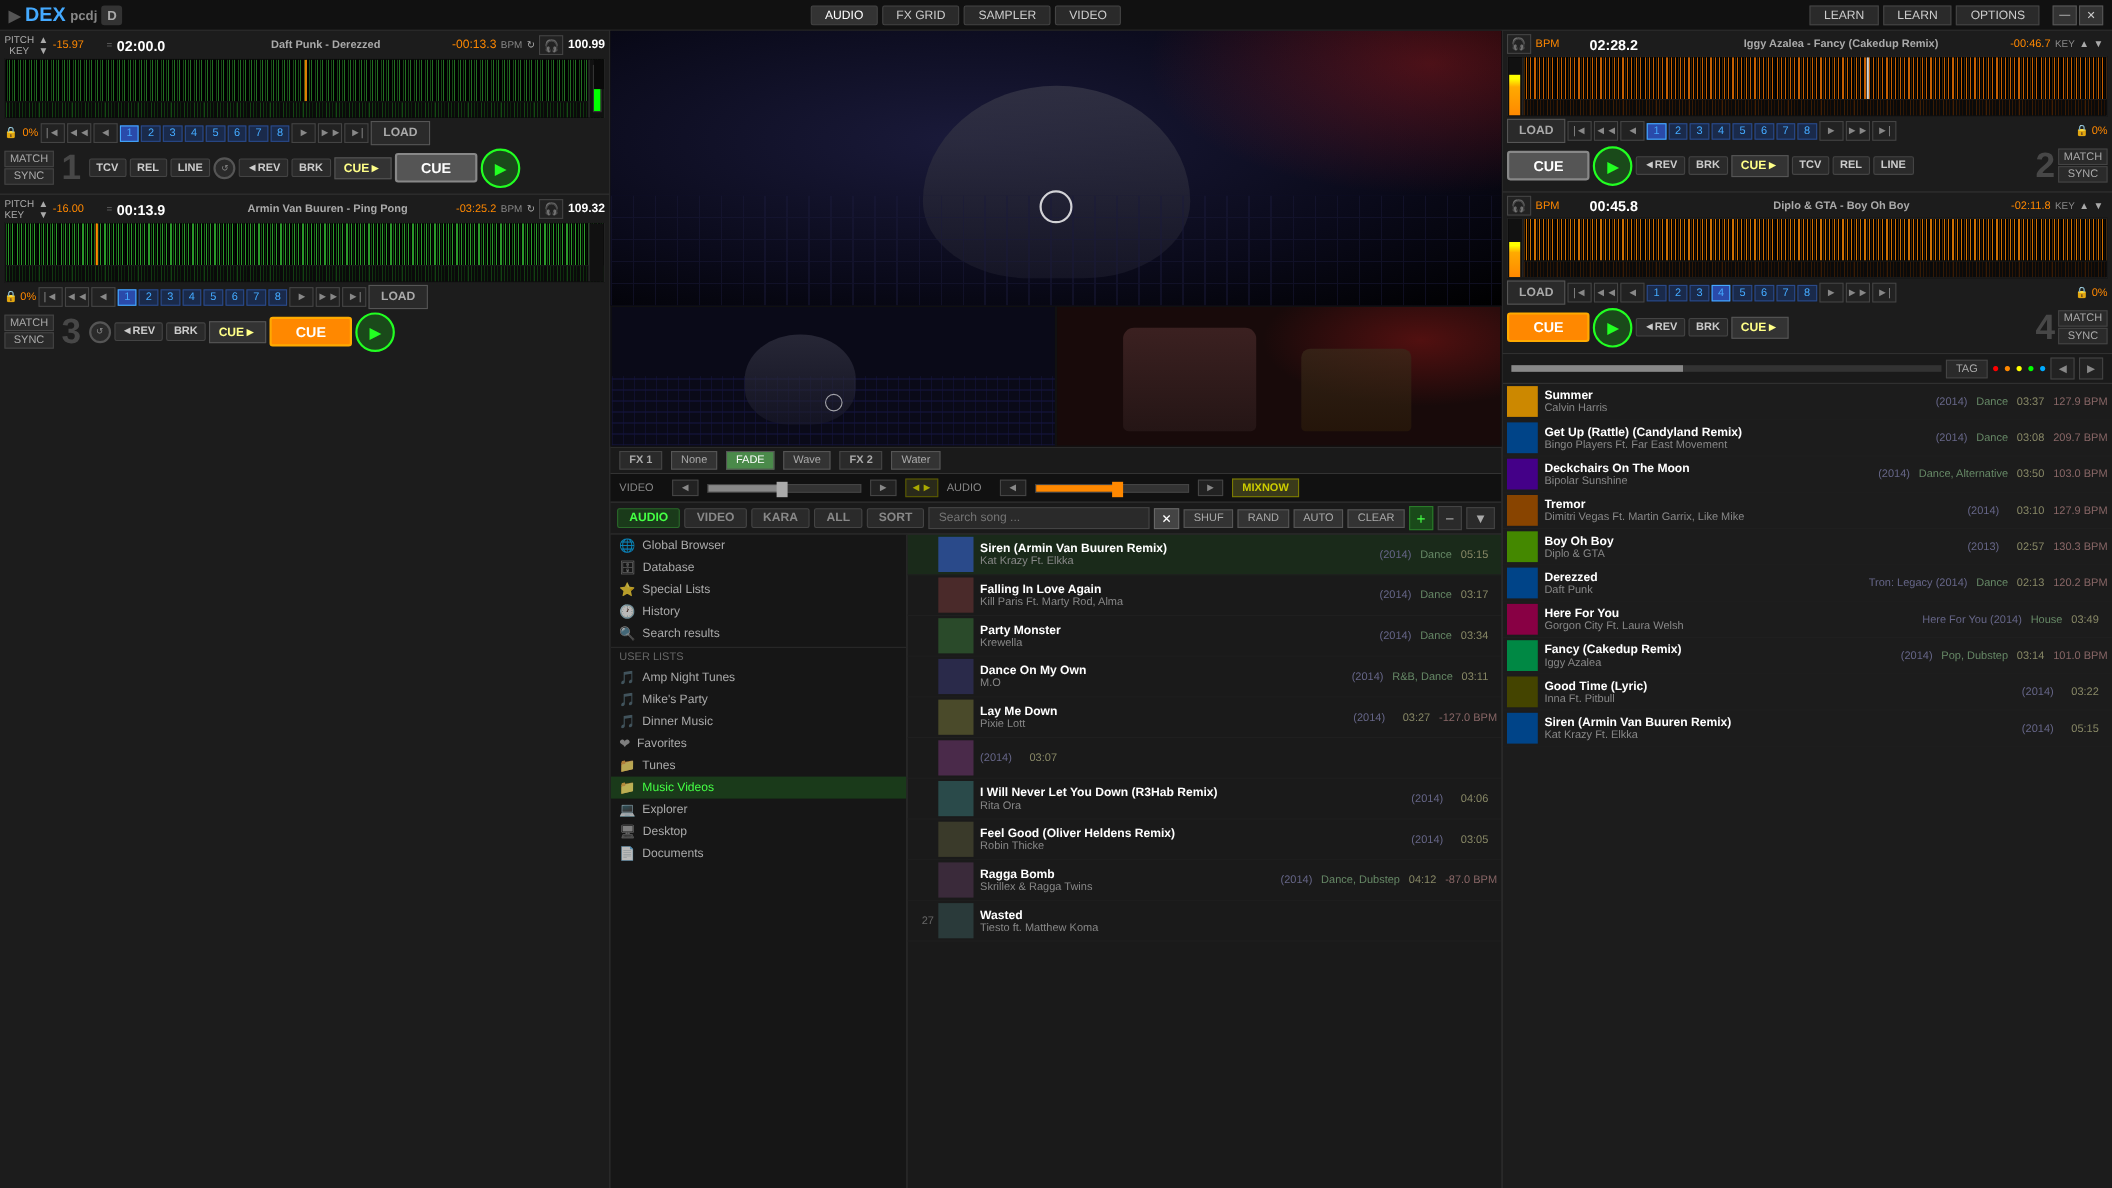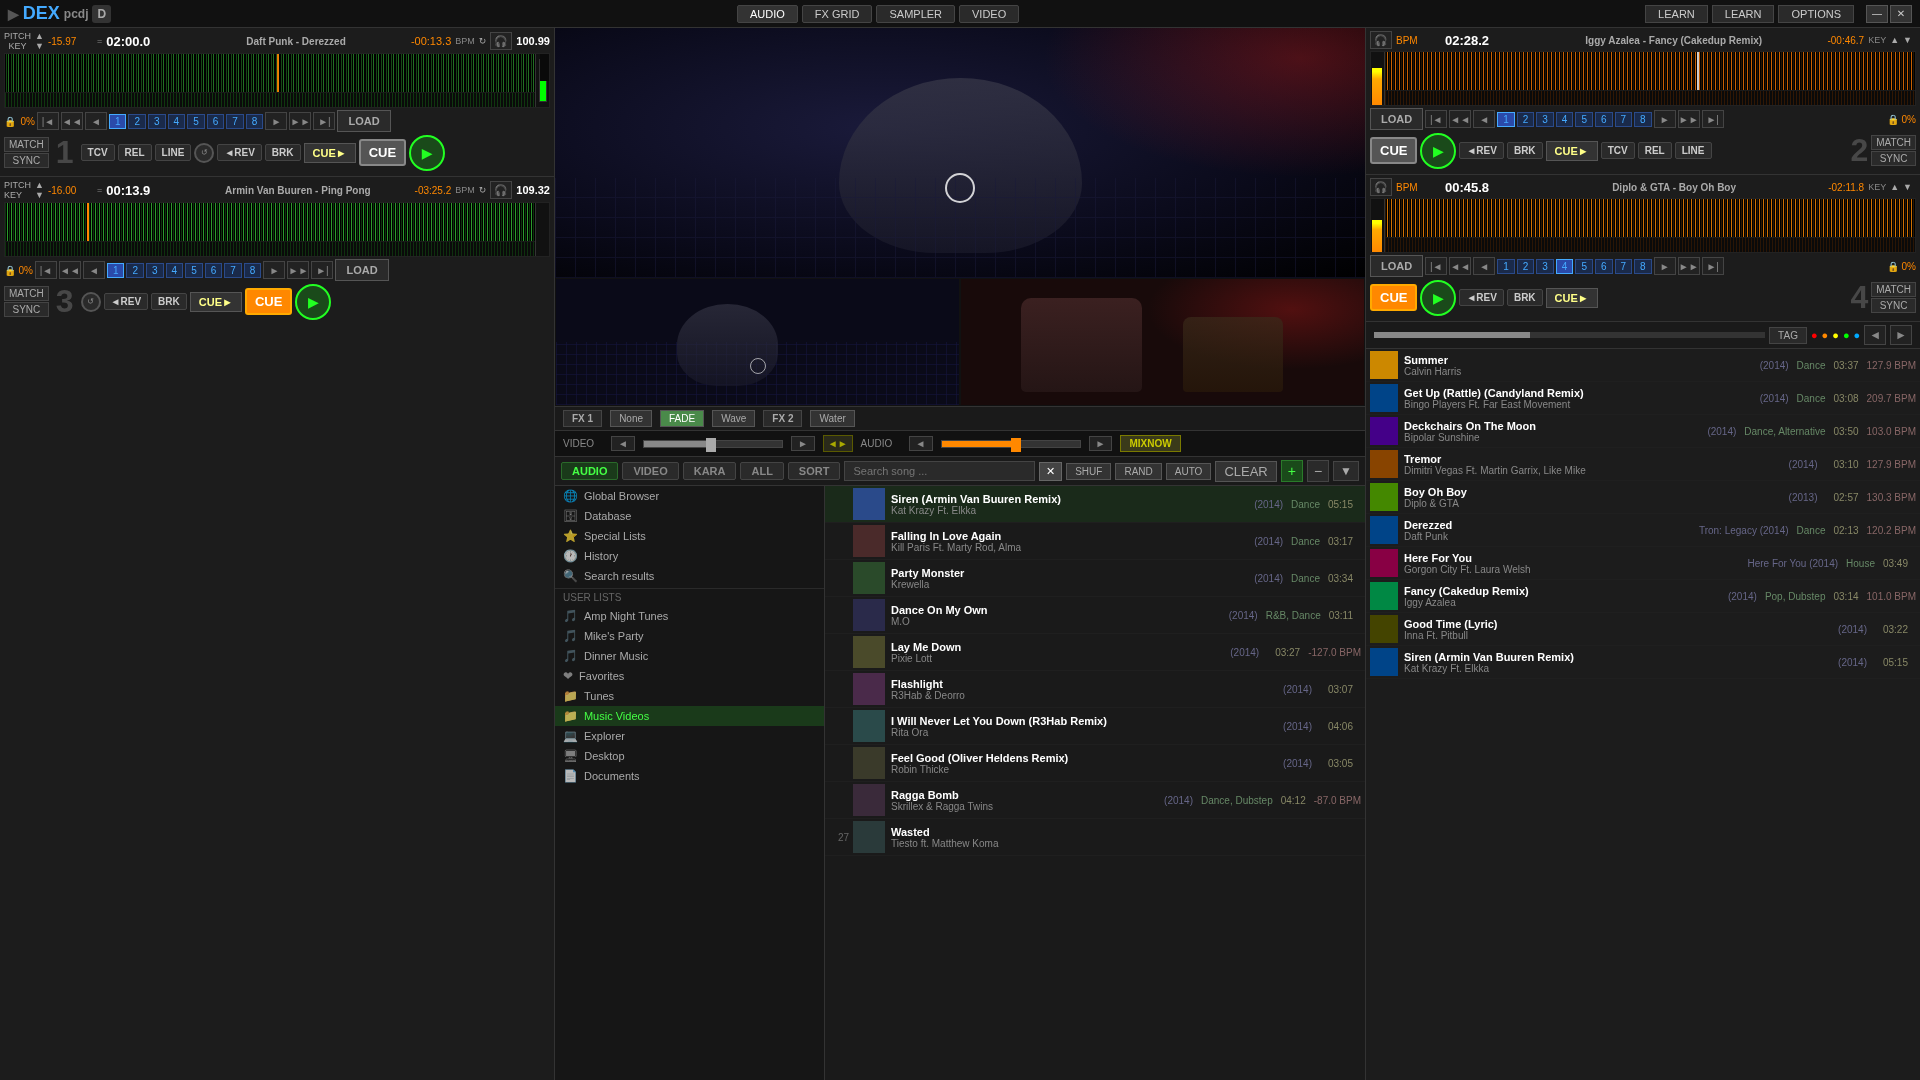--- a/index.html
+++ b/index.html
@@ -24,21 +24,21 @@
     .decks-left { width: 555px; flex-shrink: 0; background: #1c1c1c; border-right: 1px solid #333; }
     
     
     .center { flex: 1; display: flex; flex-direction: column; }
     
     
     .decks-right { width: 555px; flex-shrink: 0; background: #1c1c1c; border-left: 1px solid #333; }
     .btn { background: #2a2a2a; border: 1px solid #444; color: #ccc; padding: 2px 6px; cursor: pointer; border-radius: 2px; font-size: 10px; font-weight: bold; }
     .btn-play { background: #1a4a1a; border: 2px solid #2f2; color: #2f2; width: 36px; height: 36px; border-radius: 50%; font-size: 14px; cursor: pointer; display: flex; align-items: center; justify-content: center; }
     .btn-cue { background: #333; border: 1px solid #555; color: #ff8; padding: 3px 8px; font-size: 11px; font-weight: bold; cursor: pointer; }
-    .cue-big { background: #555; border: 2px solid #888; color: #fff; padding: 4px 8px; font-size: 13px; font-weight: bold; cursor: pointer; border-radius: 3px; text-align: right; }
+    .cue-big { background: #555; border: 2px solid #888; color: #fff; padding: 4px 22px; font-size: 13px; font-weight: bold; cursor: pointer; border-radius: 3px; text-align: right; }
     .cue-big-active { background: #f80; border-color: #fa0; color: #fff; }
     .load-btn { background: #2a2a2a; border: 1px solid #555; color: #aaa; padding: 4px 10px; font-size: 11px; font-weight: bold; cursor: pointer; }
     .sync-match { display: flex; flex-direction: column; font-size: 10px; gap: 1px; }
     .sync-match span { background: #2a2a2a; border: 1px solid #444; color: #aaa; padding: 1px 4px; cursor: pointer; text-align: center; }
     .hc { background: #1a2a4a; border: 1px solid #2a4a8a; color: #4af; padding: 1px 5px; font-size: 10px; cursor: pointer; }
     .hc.active { background: #2a4aaa; border-color: #4af; }
     .tb { background: #222; border: 1px solid #444; color: #888; width: 22px; height: 18px; cursor: pointer; font-size: 10px; display: flex; align-items: center; justify-content: center; }
     .video-placeholder { width: 100%; height: 100%; background: radial-gradient(ellipse at 40% 40%, #1a1a3a 0%, #0a0a1a 60%, #000 100%); position: relative; overflow: hidden; }
     .video-figure { position: absolute; top: 20%; left: 35%; width: 30%; height: 70%; background: linear-gradient(180deg, #3a3a4a 0%, #1a1a2a 100%); border-radius: 50% 50% 40% 40% / 60% 60% 40% 40%; opacity: 0.7; }
     .video-grid { position: absolute; bottom: 0; left: 0; right: 0; height: 40%; background: repeating-linear-gradient(0deg, #1a1a3a 0px, #1a1a3a 1px, transparent 1px, transparent 20px), repeating-linear-gradient(90deg, #1a1a3a 0px, #1a1a3a 1px, transparent 1px, transparent 20px); opacity: 0.5; }
@@ -53,21 +53,21 @@
     .av-label { color: #888; font-size: 10px; width: 40px; }
     .slider-h { width: 120px; height: 8px; background: #333; border: 1px solid #444; position: relative; cursor: pointer; }
     .slider-h .fill { height: 100%; background: #888; }
     .slider-thumb { width: 10px; height: 14px; background: #aaa; position: absolute; top: -3px; cursor: pointer; }
     .mixnow-btn { background: #3a3a1a; border: 1px solid #7a7a00; color: #cc0; padding: 2px 8px; font-size: 10px; cursor: pointer; font-weight: bold; }
     
     
     .library { flex: 1; display: flex; flex-direction: column; min-height: 0; }
     .search-input { flex: 1; background: #2a2a2a; border: 1px solid #444; color: #fff; padding: 3px 8px; font-size: 11px; outline: none; }
     .search-btn { background: #333; border: 1px solid #555; color: #aaa; padding: 2px 8px; font-size: 10px; cursor: pointer; }
-    .clear-btn { background: #333; border: 1px solid #555; color: #aaa; padding: 2px 8px; font-size: 13px; cursor: pointer; }
+    .clear-btn { background: #333; border: 1px solid #555; color: #aaa; padding: 2px 8px; font-size: 10px; cursor: pointer; }
     
     .library-content { display: flex; flex: 1; min-height: 0; overflow: hidden; }
     .sidebar { width: 270px; flex-shrink: 0; background: #161616; border-right: 1px solid #333; overflow-y: auto; }
     .sidebar-item { padding: 3px 8px; cursor: pointer; display: flex; align-items: center; gap: 6px; color: #aaa; }
     .sidebar-item.selected { background: #1a3a1a; color: #4f4; }
     .sidebar-icon { font-size: 12px; opacity: 0.7; }
     .sidebar-section { padding: 3px 8px; color: #666; font-size: 10px; text-transform: uppercase; border-top: 1px solid #2a2a2a; margin-top: 2px; }
     
     .track-list { flex: 1; overflow-y: auto; }
     .track-row { display: flex; align-items: center; padding: 2px 4px; border-bottom: 1px solid #1f1f1f; cursor: pointer; }
@@ -470,24 +470,20 @@
     <div class="track-meta">
       <span class="track-year">(2014)</span>
       <span class="track-genre"></span>
       <span class="track-duration">03:27</span>
       <span class="track-bpm">-127.0 BPM</span>
     </div>
   </div>
             <div class="track-row">
     <span class="track-num"></span>
     <div class="track-thumb" style="background:#4a2a4a;"></div>
-    <div class="track-info">
-      <div class="track-title">Flashlight</div>
-      <div class="track-artist">R3Hab &amp; Deorro</div>
-    </div>
     <div class="track-meta">
       <span class="track-year">(2014)</span>
       <span class="track-genre"></span>
       <span class="track-duration">03:07</span>
       <span class="track-bpm"></span>
     </div>
   </div>
             <div class="track-row">
     <span class="track-num"></span>
     <div class="track-thumb" style="background:#2a4a4a;"></div>

